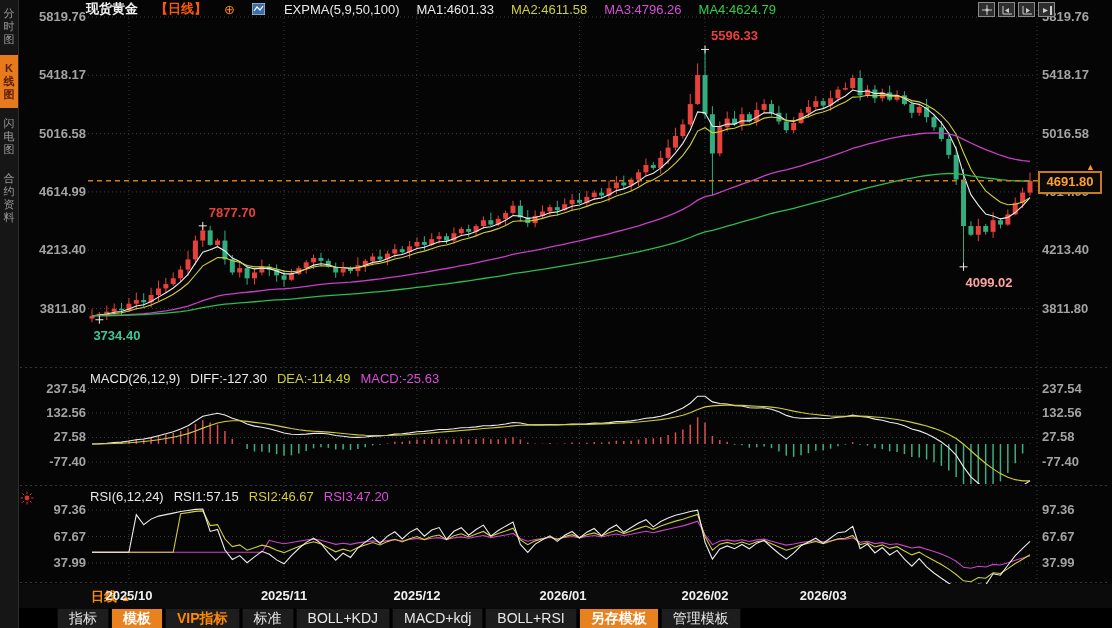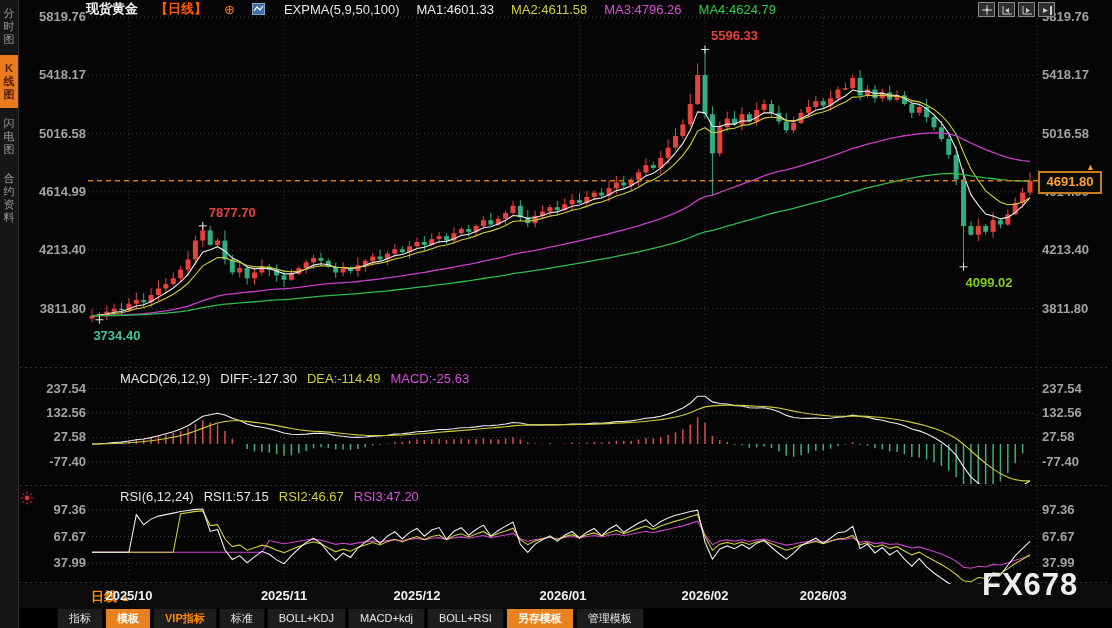--- a/index.html
+++ b/index.html
@@ -16,39 +16,39 @@
   .hdr .sym{color:#f2f2f2;font-weight:bold;}
   .hdr .per{color:#ff5a00;font-weight:bold;}
   .hdr .plus{color:#ff8a00;font-size:13px;}
   .hdr .ind{color:#e8e8e8;margin-left:2px;}
   .c-white{color:#e8e8e8;} .c-yellow{color:#cfcf3a;} .c-magenta{color:#d84fd8;} .c-green{color:#2fce43;}
   .chip{width:13px;height:12px;display:inline-block;}
   
   .tr-icons{position:absolute;left:978px;top:2px;display:flex;gap:3px;z-index:20;}
   .tr-btn{width:15px;height:13px;background:#2e2e2e;border:1px solid #8a8a8a;display:flex;align-items:center;justify-content:center;cursor:pointer;}
   
-  .p-hdr{position:absolute;height:15px;display:flex;gap:10px;font-size:13px;z-index:20;white-space:nowrap;margin-left:30px;}
+  .p-hdr{position:absolute;height:15px;display:flex;gap:10px;font-size:13px;z-index:20;white-space:nowrap;}
   
   .yl{position:absolute;width:62px;font-size:13px;font-weight:bold;color:#a3a3a3;height:16px;line-height:16px;z-index:15;}
   .yl.left{text-align:right;}
   .yl.right{text-align:left;}
   
   .ann{position:absolute;font-size:13px;font-weight:bold;z-index:18;white-space:nowrap;}
   
   .price-badge{position:absolute;left:1038px;width:60px;height:19px;background:#0a0a0a;border:2px solid #c87a1e;
                color:#ffa028;font-size:13px;font-weight:bold;line-height:17px;text-align:center;z-index:25;}
   .badge-arrow{position:absolute;left:1086px;font-size:9px;color:#ff9a1e;z-index:26;}
   
   .date-row{position:absolute;left:19px;top:584px;width:1093px;height:24px;background:#0b0b0b;z-index:10;}
   .period-sel{position:absolute;left:72px;top:4px;color:#ff8a00;font-size:13px;font-weight:bold;cursor:pointer;}
   .period-sel .arr{font-size:10px;}
   .dl{position:absolute;top:4px;width:72px;text-align:center;color:#f0f0f0;font-size:13px;font-weight:bold;}
   
   .toolbar{position:absolute;left:19px;top:608px;width:1093px;height:20px;display:flex;gap:2px;padding-left:38px;z-index:10;background:#000;}
-  .tb-btn{height:19px;line-height:19px;padding:0 11px;background:#1d1d1d;border:1px solid #0a0a0a;color:#e6e6e6;font-size:11px;cursor:pointer;white-space:nowrap;}
+  .tb-btn{height:19px;line-height:19px;padding:0 11px;background:#1d1d1d;border:1px solid #0a0a0a;color:#e6e6e6;font-size:14px;cursor:pointer;white-space:nowrap;}
   .tb-btn.active{background:#e8821e;color:#fff;font-weight:bold;}
   .tb-btn.vip{color:#ff8a00;font-weight:bold;}
   
   .watermark{position:absolute;left:982px;top:567px;font-size:31px;font-weight:bold;color:#ededed;z-index:22;letter-spacing:1px;}
   .hot-icon{position:absolute;left:20px;top:491px;z-index:20;}
 </style>
 </head>
 <body>
 
 <div class="app">
@@ -612,21 +612,20 @@
       <div class="tb-btn active">模板</div>
       <div class="tb-btn vip">VIP指标</div>
       <div class="tb-btn">标准</div>
       <div class="tb-btn">BOLL+KDJ</div>
       <div class="tb-btn">MACD+kdj</div>
       <div class="tb-btn">BOLL+RSI</div>
       <div class="tb-btn active">另存模板</div>
       <div class="tb-btn">管理模板</div>
     </div>
 
-  <div class="watermark">FX678</div>
 
 <div class="yl left" style="left: 24px; top: 9px;">5819.76</div>
     <div class="yl right" style="left: 1042px; top: 9px;">5819.76</div>
     <div class="yl left" style="left: 24px; top: 67.3028px;">5418.17</div>
     <div class="yl right" style="left: 1042px; top: 67.3028px;">5418.17</div>
     <div class="yl left" style="left: 24px; top: 125.606px;">5016.58</div>
     <div class="yl right" style="left: 1042px; top: 125.606px;">5016.58</div>
     <div class="yl left" style="left: 24px; top: 183.909px;">4614.99</div>
     <div class="yl right" style="left: 1042px; top: 183.909px;">4614.99</div>
     <div class="yl left" style="left: 24px; top: 242.211px;">4213.40</div>
@@ -643,14 +642,14 @@
     <div class="yl right" style="left: 1042px; top: 453.998px;">-77.40</div>
     <div class="yl left" style="left: 24px; top: 502px;">97.36</div>
     <div class="yl right" style="left: 1042px; top: 502px;">97.36</div>
     <div class="yl left" style="left: 24px; top: 528.509px;">67.67</div>
     <div class="yl right" style="left: 1042px; top: 528.509px;">67.67</div>
     <div class="yl left" style="left: 24px; top: 555.009px;">37.99</div>
     <div class="yl right" style="left: 1042px; top: 555.009px;">37.99</div>
     <div class="ann" style="color: rgb(232, 65, 60); left: 208.787px; top: 204.837px;">7877.70</div>
     <div class="ann" style="color: rgb(232, 65, 60); left: 711.024px; top: 28.4376px;">5596.33</div>
     <div class="ann" style="color: rgb(63, 199, 155); left: 93.3858px; top: 327.753px;">3734.40</div>
-    <div class="ann" style="color: #84cc16; left: 965.528px; top: 274.817px;">4099.02</div>
+    <div class="ann" style="color: #fca5a5; left: 965.528px; top: 274.817px;">4099.02</div>
   </div>
 
 </body></html>

